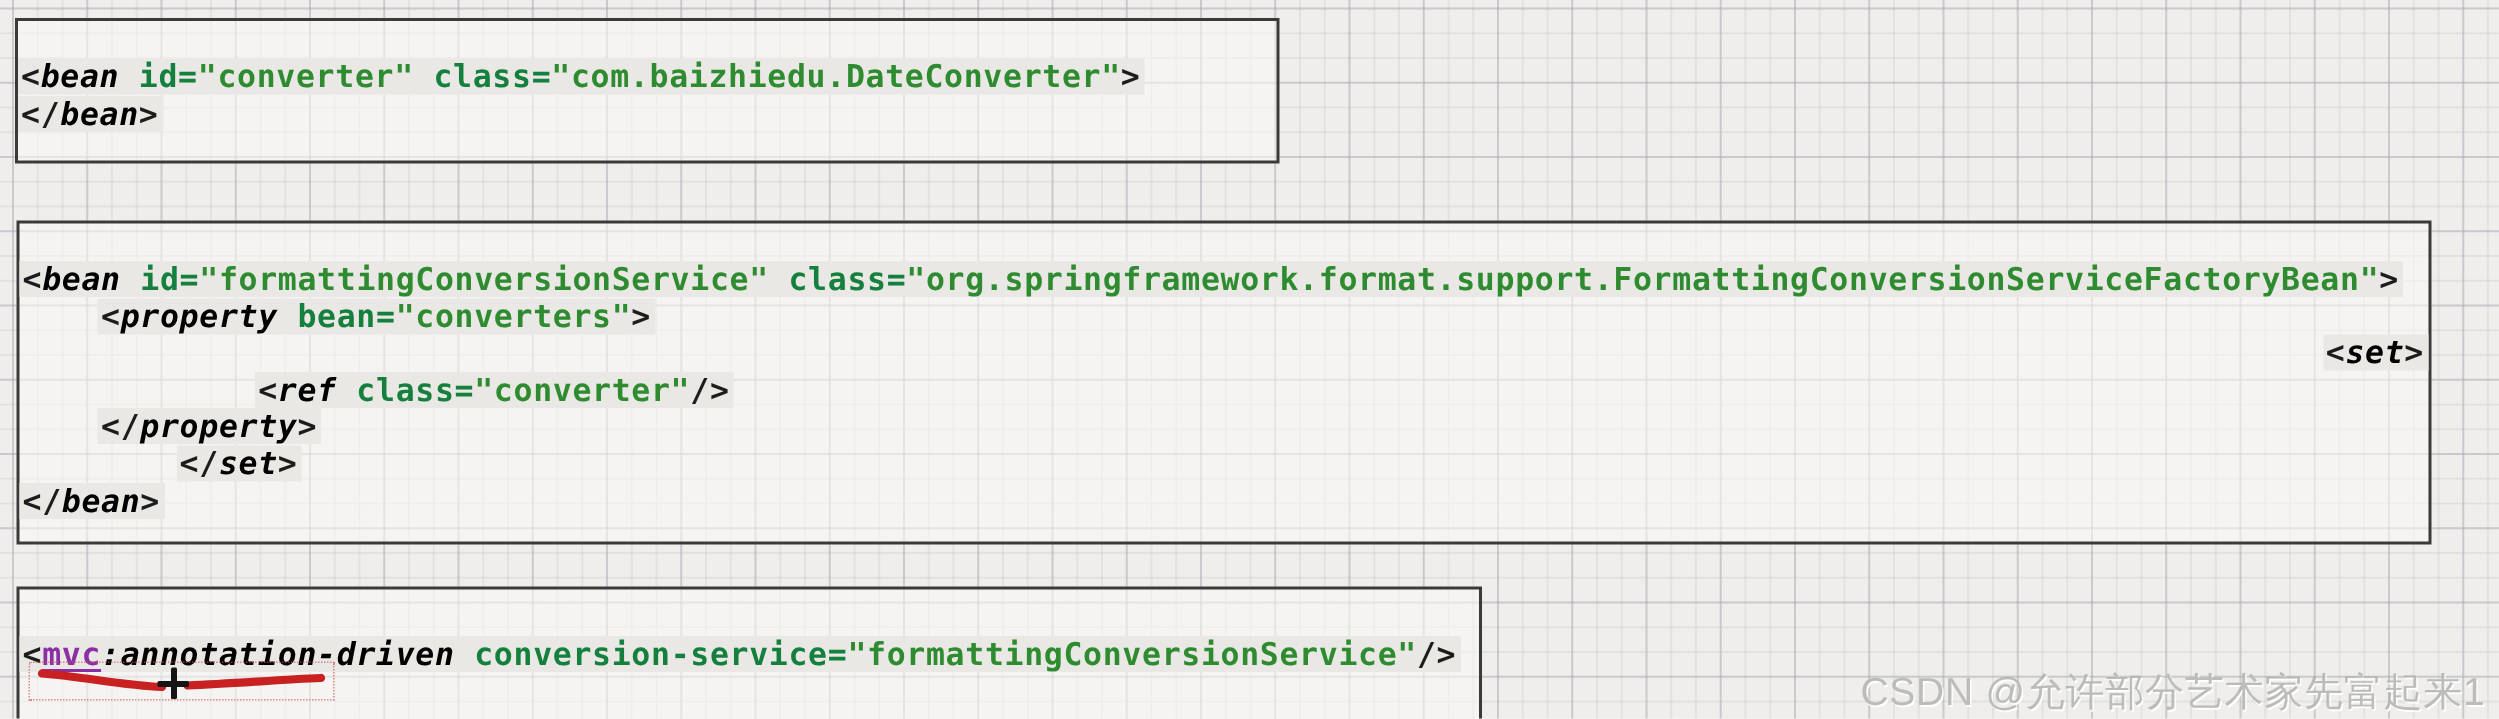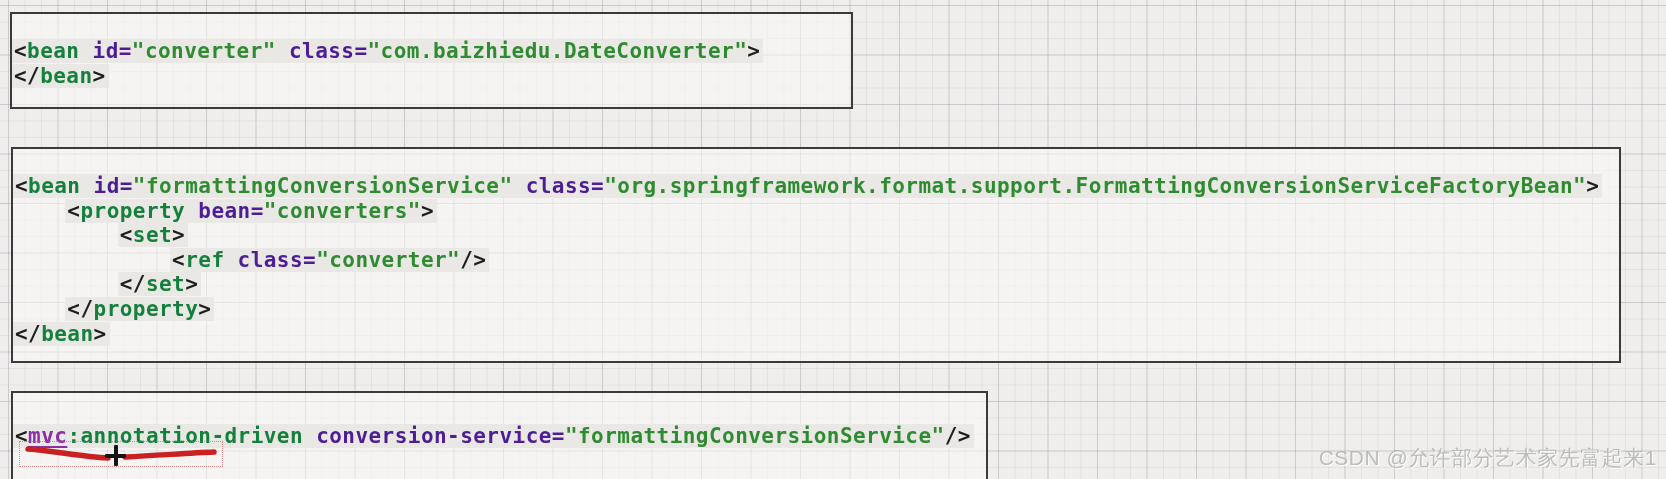--- a/index.html
+++ b/index.html
@@ -29,64 +29,64 @@
   .code-line{
     white-space:pre;
     font-size:21px;
     font-weight:700;
     line-height:24.6px;
     letter-spacing:0.45px;
     height:24.6px;
   }
   .line-bg{background:#e9e8e5;padding:0 3px 0 2px;}
   .tk-p{color:#1c1c1c;}
-  .tk-t{color:#15803d;}
-  .tk-a{color:#4c1d95;}
+  .tk-t{color:#000000;font-style:italic;}
+  .tk-a{color:#15803d;}
   .tk-s{color:#2e8b30;}
   .tk-n{color:#8b2fa5;text-decoration:underline;text-decoration-thickness:2px;text-underline-offset:3px;}
   .tk-sp{color:#1c1c1c;}
 
   #scribble-select{
     position:absolute;left:19px;top:441px;width:204px;height:26px;
     border:1.5px dotted rgba(205,85,85,0.65);
     box-sizing:border-box;
   }
   #scribble-svg{position:absolute;left:0;top:0;}
   .crosshair{position:absolute;left:105px;top:445px;width:21px;height:21px;}
   .crosshair .h{position:absolute;left:0;top:8.5px;width:21px;height:4px;background:#151515;border-radius:1px;}
   .crosshair .v{position:absolute;left:8.5px;top:0;width:4px;height:21px;background:#151515;border-radius:1px;}
 
   #watermark{
     position:absolute;right:9px;top:444px;
     font-family:"Liberation Sans","DejaVu Sans",sans-serif;
-    font-size:21px;letter-spacing:0.5px;
+    font-size:26px;letter-spacing:0.5px;
     color:rgba(178,177,175,0.85);
     text-shadow:1px 1px 0 rgba(255,255,255,0.9);
   }
 </style>
 </head>
 <body>
 
 <div id="stage">
 
   <div id="box1" class="code-box">
     <div>
         <div class="code-line" style="padding-left: calc(0ch + 0px);"><span class="line-bg"><span class="tk-p">&lt;</span><span class="tk-t">bean</span><span class="tk-sp"> </span><span class="tk-a">id=</span><span class="tk-s">"converter"</span><span class="tk-sp"> </span><span class="tk-a">class=</span><span class="tk-s">"com.baizhiedu.DateConverter"</span><span class="tk-p">&gt;</span></span></div>
         <div class="code-line" style="padding-left: calc(0ch + 0px);"><span class="line-bg"><span class="tk-p">&lt;/</span><span class="tk-t">bean</span><span class="tk-p">&gt;</span></span></div>
       </div>
   </div>
 
   <div id="box2" class="code-box">
     <div>
         <div class="code-line" style="padding-left: calc(0ch + 0px);"><span class="line-bg"><span class="tk-p">&lt;</span><span class="tk-t">bean</span><span class="tk-sp"> </span><span class="tk-a">id=</span><span class="tk-s">"formattingConversionService"</span><span class="tk-sp"> </span><span class="tk-a">class=</span><span class="tk-s">"org.springframework.format.support.FormattingConversionServiceFactoryBean"</span><span class="tk-p">&gt;</span></span></div>
         <div class="code-line" style="padding-left: calc(4ch + 1.8px);"><span class="line-bg"><span class="tk-p">&lt;</span><span class="tk-t">property</span><span class="tk-sp"> </span><span class="tk-a">bean=</span><span class="tk-s">"converters"</span><span class="tk-p">&gt;</span></span></div>
-        <div class="code-line" style="padding-left: calc(8ch + 3.6px);"><span class="line-bg"><span class="tk-p">&lt;</span><span class="tk-t">set</span><span class="tk-p">&gt;</span></span></div>
+        <div class="code-line" style="padding-left: calc(8ch + 3.6px); text-align: right;"><span class="line-bg"><span class="tk-p">&lt;</span><span class="tk-t">set</span><span class="tk-p">&gt;</span></span></div>
         <div class="code-line" style="padding-left: calc(12ch + 5.4px);"><span class="line-bg"><span class="tk-p">&lt;</span><span class="tk-t">ref</span><span class="tk-sp"> </span><span class="tk-a">class=</span><span class="tk-s">"converter"</span><span class="tk-p">/&gt;</span></span></div>
+        <div class="code-line" style="padding-left: calc(4ch + 1.8px);"><span class="line-bg"><span class="tk-p">&lt;/</span><span class="tk-t">property</span><span class="tk-p">&gt;</span></span></div>
         <div class="code-line" style="padding-left: calc(8ch + 3.6px);"><span class="line-bg"><span class="tk-p">&lt;/</span><span class="tk-t">set</span><span class="tk-p">&gt;</span></span></div>
-        <div class="code-line" style="padding-left: calc(4ch + 1.8px);"><span class="line-bg"><span class="tk-p">&lt;/</span><span class="tk-t">property</span><span class="tk-p">&gt;</span></span></div>
         <div class="code-line" style="padding-left: calc(0ch + 0px);"><span class="line-bg"><span class="tk-p">&lt;/</span><span class="tk-t">bean</span><span class="tk-p">&gt;</span></span></div>
       </div>
   </div>
 
   <div id="box3" class="code-box">
     <div>
         <div class="code-line" style="padding-left: calc(0ch + 0px);"><span class="line-bg"><span class="tk-p">&lt;</span><span class="tk-n">mvc</span><span class="tk-t">:annotation-driven</span><span class="tk-sp"> </span><span class="tk-a">conversion-service=</span><span class="tk-s">"formattingConversionService"</span><span class="tk-p">/&gt;</span></span></div>
       </div>
   </div>
 

